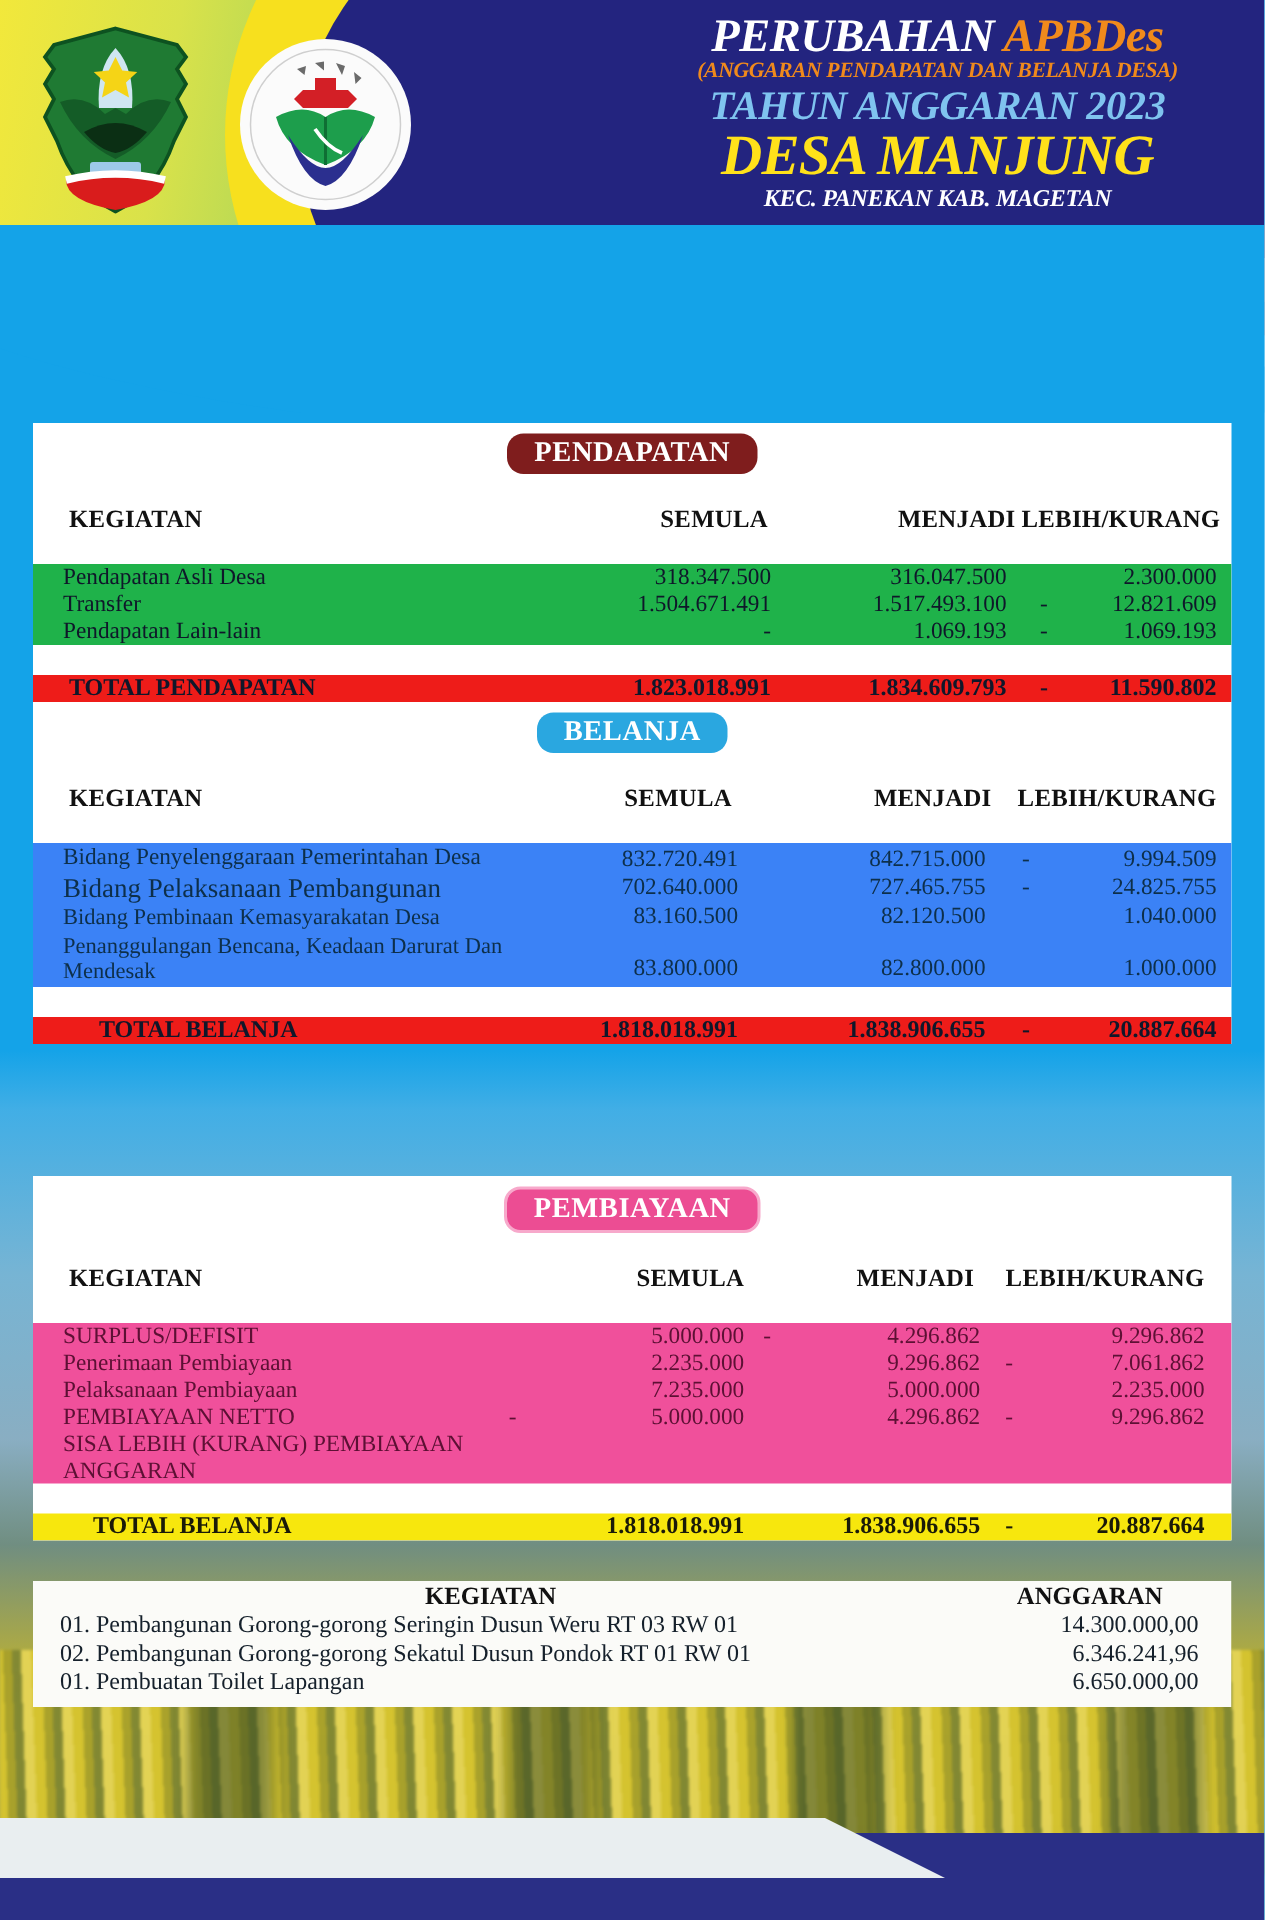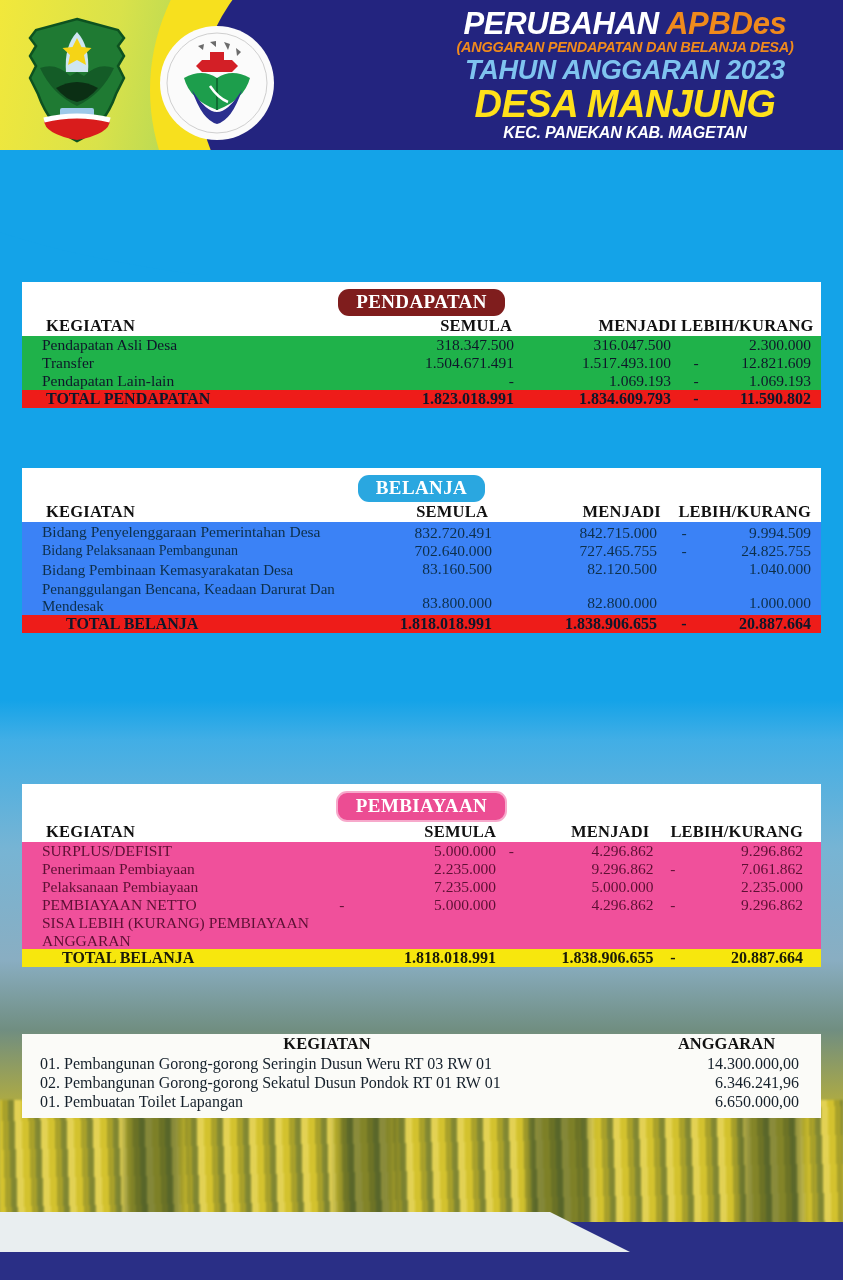--- a/index.html
+++ b/index.html
@@ -75,21 +75,21 @@
     position: absolute; left: 200px; top: -140px; width: 760px; height: 470px;
     background: #23247f; border-radius: 50% 0 0 50% / 50% 0 0 50%;
   }
   .hdr-navy2 {
     position: absolute; left: 408px; top: 0; right: 0; height: 172px;
     background: #23247f;
   }
   .hdr-text {
     position: absolute; left: 415px; top: 8px; right: 8px;
     text-align: center;
-    font-family: Liberation Sans, sans-serif;
+    font-family: Liberation Serif, serif;
     font-weight: bold; font-style: italic;
     line-height: 1.0;
   }
   .t-line1 { font-size: 31px; color: #ffffff; letter-spacing: -.3px; }
   .t-line1 .accent { color: #f08a1c; }
   .t-line2 { font-size: 14.5px; color: #f08a1c; letter-spacing: -.3px; margin-top: 1px; }
   .t-line3 { font-size: 27px; color: #7fc3ef; letter-spacing: -.3px; margin-top: 2px; }
   .t-line4 { font-size: 38px; color: #ffe11a; letter-spacing: -.5px; margin-top: 1px; }
   .t-line5 { font-size: 16px; color: #ffffff; letter-spacing: -.2px; margin-top: 2px; }
 
@@ -118,21 +118,21 @@
     display: inline-block; padding: 2px 18px 3px;
     border-radius: 11px; color: #fff;
     font-family: "Liberation Serif", serif;
     font-weight: bold; font-size: 19px; letter-spacing: .4px;
     line-height: 1.15;
   }
   .pill.green { background: #7f1d1d; }
   .pill.blue  { background: #2aa7e0; }
   .pill.pink  { background: #ec4d93; border: 2px solid #f7a9cb; }
 
-  table.tbl { width: 100%; border-collapse: collapse; table-layout: fixed; }
+  table.tbl { width: 100%; border-collapse: collapse; table-layout: fixed; margin-top: 20px; }
   table.tbl th, table.tbl td { padding: 0; }
   .hdr-row th {
     font-weight: bold; font-size: 16.5px; color: #111;
     padding: 6px 0 7px;
     letter-spacing: .2px;
   }
   .c-keg  { text-align: left;  padding-left: 24px !important; }
   .c-num  { text-align: right; }
   .c-sign { text-align: center; }
 
@@ -372,21 +372,21 @@
         <tbody>
             <tr class="body-row">
           <td class="c-keg" style="white-space:normal;width:300px">Bidang Penyelenggaraan Pemerintahan Desa</td>
           <td class="c-num" style="vertical-align:top;padding-top:2px">832.720.491</td>
           <td></td>
           <td class="c-num" style="vertical-align:top;padding-top:2px">842.715.000</td>
           <td class="c-sign" style="vertical-align:top;padding-top:2px">-</td>
           <td class="c-num" style="vertical-align:top;padding-top:2px">9.994.509</td>
         </tr>
         <tr class="body-row">
-          <td class="c-keg" style="font-size:14px">Bidang Pelaksanaan Pembangunan</td>
+          <td class="c-keg" style="font-size:18px">Bidang Pelaksanaan Pembangunan</td>
           <td class="c-num">702.640.000</td>
           <td></td>
           <td class="c-num">727.465.755</td>
           <td class="c-sign">-</td>
           <td class="c-num">24.825.755</td>
         </tr>
         <tr class="body-row">
           <td class="c-keg" style="white-space:normal;width:290px;font-size:15px">Bidang Pembinaan Kemasyarakatan Desa</td>
           <td class="c-num" style="vertical-align:bottom;padding-bottom:3px">83.160.500</td>
           <td></td>

